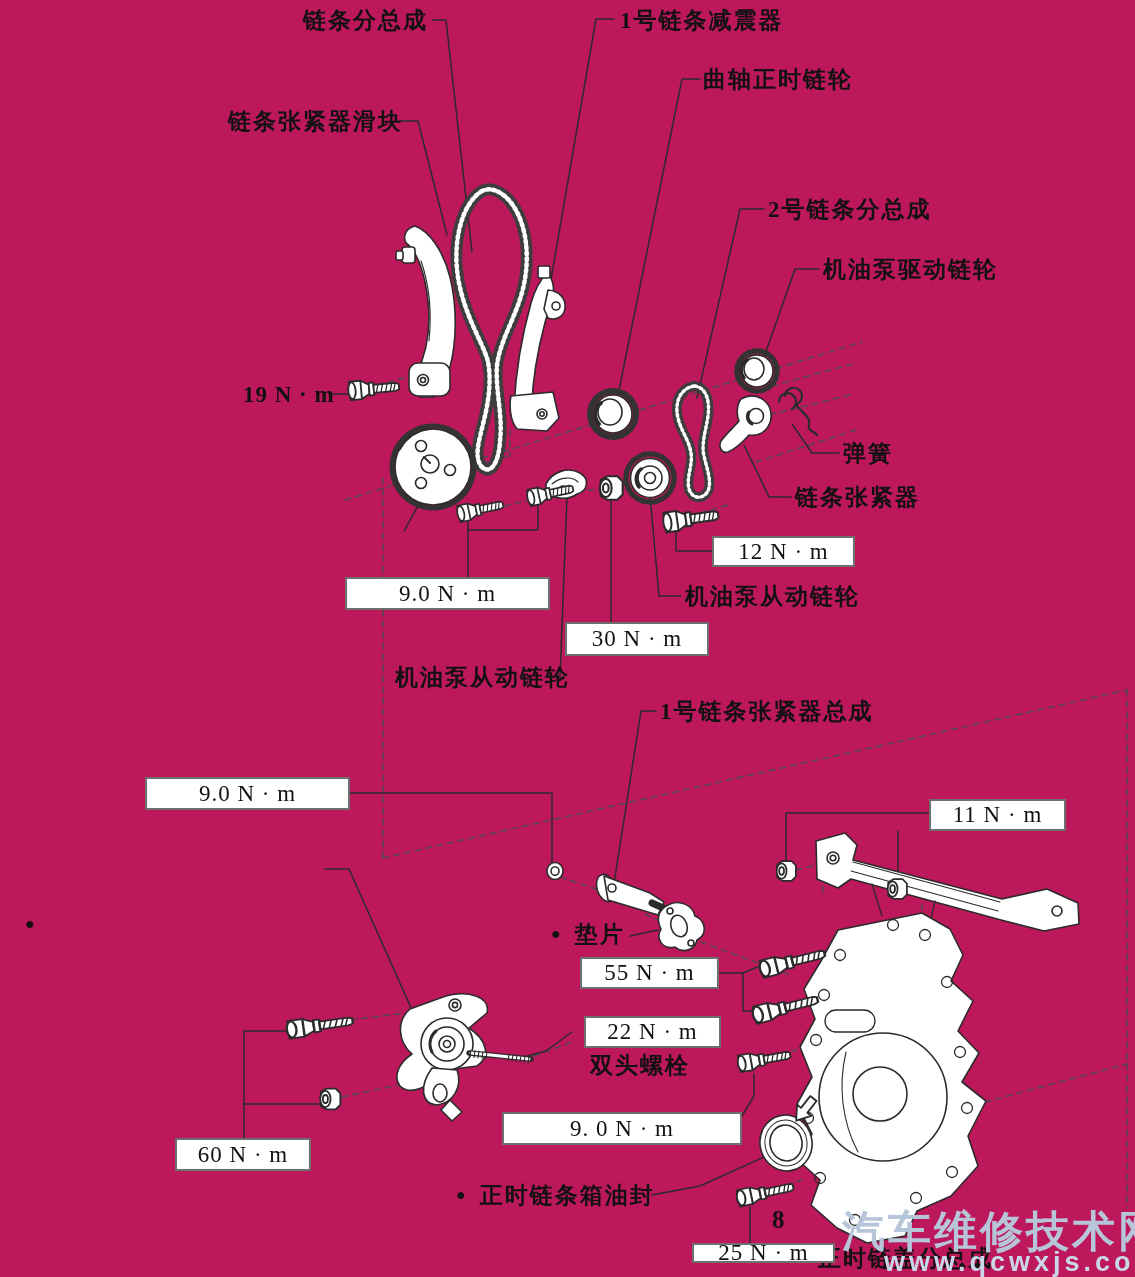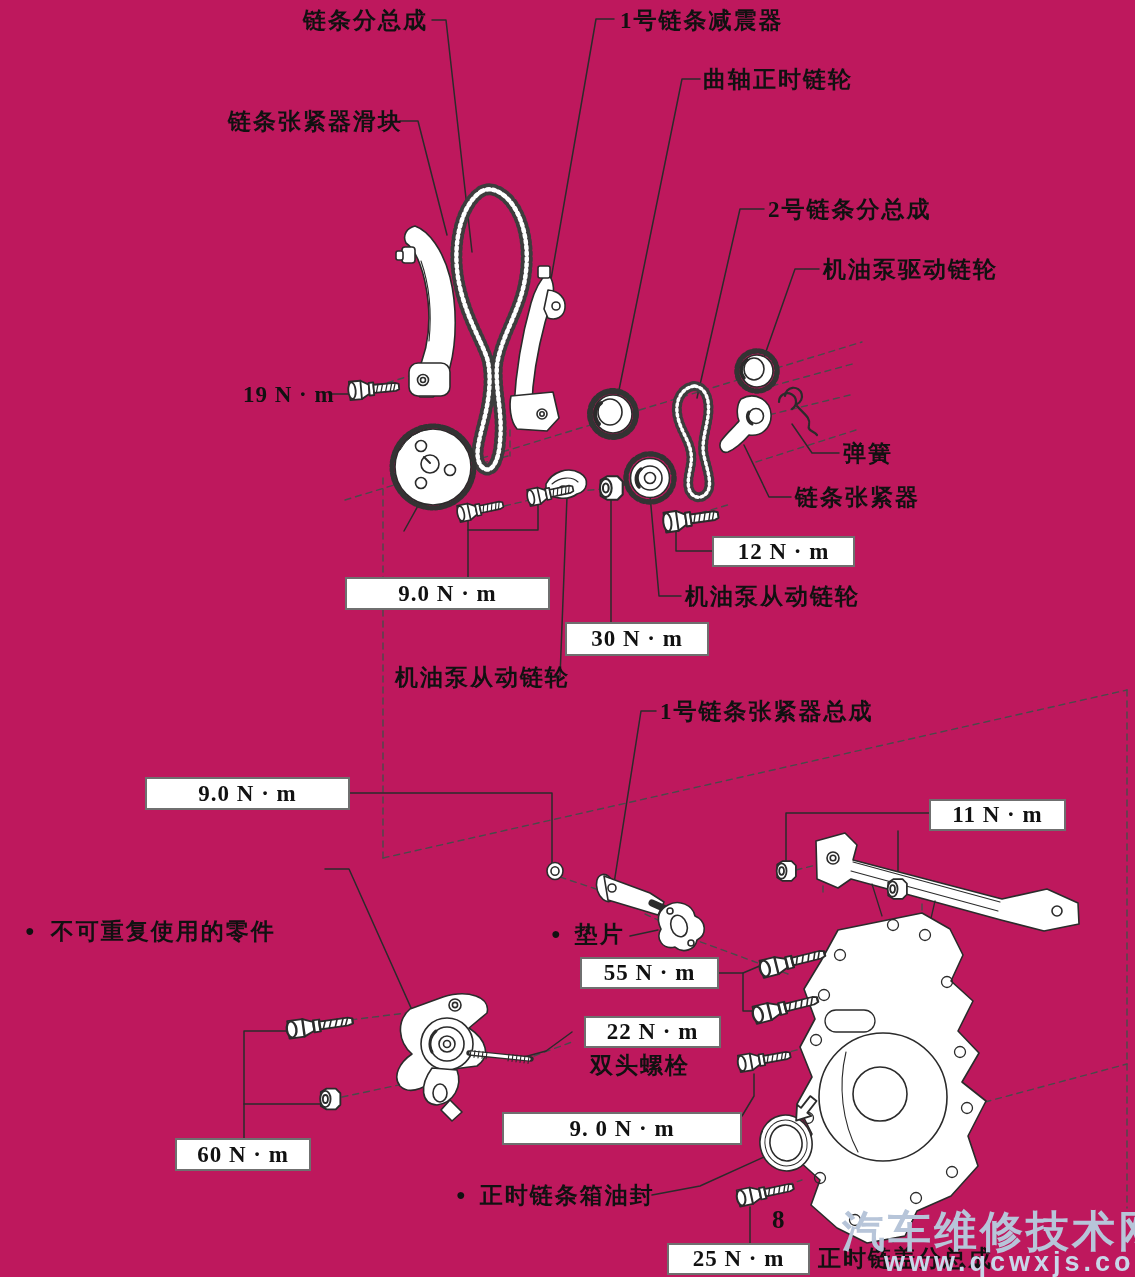--- a/index.html
+++ b/index.html
@@ -2,21 +2,21 @@
 <html><head>
 <meta charset="utf-8">
 <style>
   html,body{margin:0;padding:0;background:#fff;}
   #canvas{position:relative;width:1135px;height:1277px;background:#be185d;overflow:hidden;
           font-family:"Liberation Serif","DejaVu Serif",serif;color:#111;}
   #art{position:absolute;left:0;top:0;}
   .lbl{position:absolute;font-size:23px;font-weight:700;letter-spacing:2px;white-space:nowrap;line-height:1.2;}
   .torq{position:absolute;font-size:23px;font-weight:700;letter-spacing:1px;white-space:nowrap;}
   .box{position:absolute;border:2px solid #6f6f6f;background:#fff;display:flex;align-items:center;
-       justify-content:center;font-size:23px;font-weight:700;letter-spacing:1px;box-sizing:border-box;white-space:nowrap;}
+       justify-content:center;font-size:23px;font-weight:400;letter-spacing:1px;box-sizing:border-box;white-space:nowrap;}
   .legend-row{position:absolute;display:flex;align-items:center;gap:14px;font-size:23px;font-weight:700;letter-spacing:2px;white-space:nowrap;}
   .bullet{font-size:16px;transform:translateY(-1px);}
   .with-bullet{display:flex;align-items:center;gap:12px;}
   .wm1{position:absolute;font-family:"Liberation Sans","DejaVu Sans",sans-serif;font-weight:700;
        font-size:43px;letter-spacing:3px;color:#b7c5d9;white-space:nowrap;}
   .wm2{position:absolute;font-family:"Liberation Sans","DejaVu Sans",sans-serif;font-weight:700;
        font-size:27px;letter-spacing:4px;color:#c9d7e9;white-space:nowrap;}
   .num8{font-size:25px;}
 </style>
 </head>
@@ -303,30 +303,29 @@
 <div class="lbl with-bullet" style="left:456px;top:1182px">
   <span class="bullet">●</span>
   <span>正时链条箱油封</span>
 </div>
 
 <div class="torq num8" style="left:772px;top:1206px">8</div>
 <div class="lbl" style="left:818px;top:1245px">正时链盖分总成</div>
 
 <div class="legend-row" style="left:25px;top:916px">
   <span class="bullet">●</span>
-  <span>不可重复使用的零件</span>
 </div>
 
 <div class="box" style="left:345px;top:577px;width:205px;height:33px">9.0 N · m</div>
 <div class="box" style="left:565px;top:622px;width:144px;height:34px">30 N · m</div>
 <div class="box" style="left:712px;top:536px;width:143px;height:31px">12 N · m</div>
 <div class="box" style="left:145px;top:777px;width:205px;height:33px">9.0 N · m</div>
 <div class="box" style="left:929px;top:799px;width:137px;height:32px">11 N · m</div>
 <div class="box" style="left:580px;top:957px;width:139px;height:32px">55 N · m</div>
 <div class="box" style="left:584px;top:1016px;width:137px;height:32px">22 N · m</div>
 <div class="box" style="left:502px;top:1112px;width:240px;height:33px">9. 0 N · m</div>
 <div class="box" style="left:175px;top:1138px;width:136px;height:33px">60 N · m</div>
-<div class="box" style="left:667px;top:1243px;width:143px;height:32px">25 N · m</div>
+<div class="box" style="left:692px;top:1243px;width:143px;height:20px">25 N · m</div>
 
 <div class="wm1" style="left:842px;top:1203px">汽车维修技术网</div>
 <div class="wm2" style="left:884px;top:1247px">www.qcwxjs.com</div>
 
 </div>
 
 </body></html>

